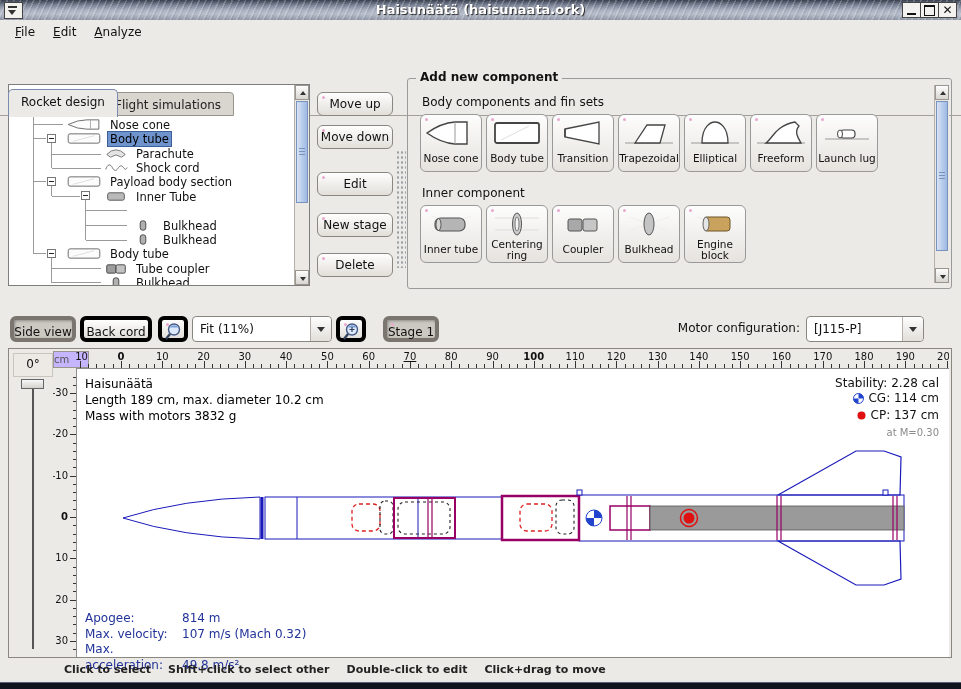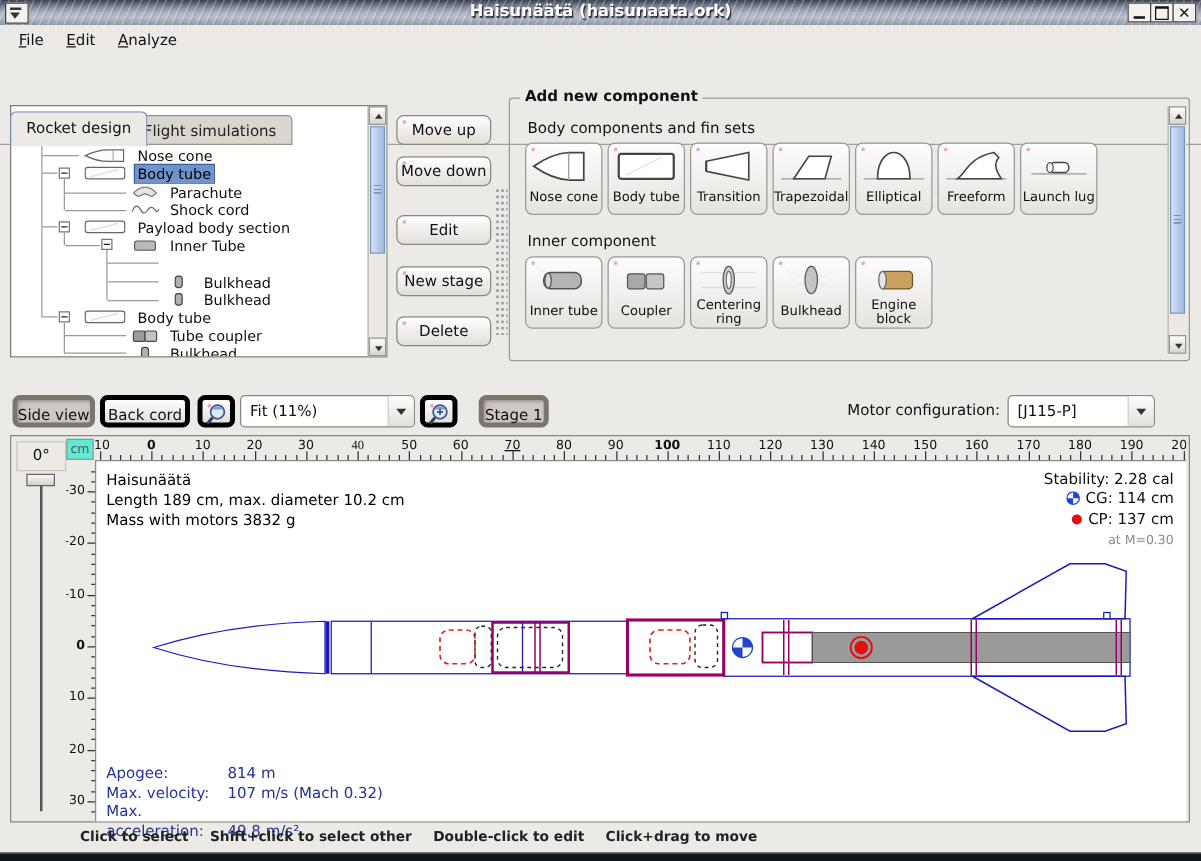--- a/index.html
+++ b/index.html
@@ -90,22 +90,22 @@
   .carr i{width:0;height:0;border-left:4.5px solid transparent;border-right:4.5px solid transparent;border-top:5px solid #333;}
   #motor-label{position:absolute;left:640px;top:321px;width:160px;text-align:right;font-size:12px;}
   
   #design{position:absolute;left:8px;top:348px;width:944px;height:310px;border:1px solid #8a8781;
     box-sizing:border-box;background:#eceae6;}
   #rot-label{position:absolute;left:4px;top:4px;width:38px;height:22px;border:1px solid #cac6bf;
     text-align:center;line-height:21px;font-size:12px;background:#edeae5;}
   #rot-track{position:absolute;left:23px;top:36px;width:2px;height:264px;background:#555;}
   #rot-handle{position:absolute;left:12px;top:30px;width:23px;height:10px;background:linear-gradient(#f8f8f8,#d5d2cc);
     border:1px solid #666;box-sizing:border-box;}
-  #unit-box{position:absolute;left:44px;top:2px;width:22px;height:17px;border:1px solid #9a968f;
-    font-size:10px;color:#555;text-align:center;line-height:16px;background:#5eead4;box-sizing:border-box;}
+  #unit-box{position:absolute;left:44px;top:2px;width:36px;height:17px;border:1px solid #9a968f;
+    font-size:10px;color:#555;text-align:left;line-height:16px;background:#c4b5fd;box-sizing:border-box;}
   #hruler{position:absolute;left:67px;top:2px;width:873px;height:17px;overflow:hidden;}
   .hlab{position:absolute;top:0;width:28px;margin-left:-14px;text-align:center;font-size:10px;}
   .htick{position:absolute;bottom:0;width:1px;background:#333;}
   #vruler{position:absolute;left:44px;top:19px;width:23px;height:288px;overflow:hidden;}
   .vlab{position:absolute;right:8px;width:20px;text-align:right;font-size:10px;}
   .vtick{position:absolute;right:0;height:1px;background:#333;}
   .blab{font-weight:bold;}
   #canvas{position:absolute;left:67px;top:19px;width:873px;height:289px;background:#fff;
     border-left:1px solid #8c8c8c;border-top:1px solid #8c8c8c;box-sizing:border-box;}
   #rocket-svg{position:absolute;left:0;top:0;}
@@ -379,35 +379,35 @@
                 <path d="M8 7L48 23M8 23L48 7" stroke="#eee"></path>
                 <rect x="12" y="9" width="30" height="13" rx="5.5" fill="#b5b5b5" stroke="#555" stroke-width="1.2"></rect>
                 <ellipse cx="15.5" cy="15.5" rx="2.5" ry="6" fill="#d8d8d8" stroke="#555"></ellipse>
               </svg>
             </div>
             <span class="clabel">Inner tube</span>
           </div>
           <div class="cbtn pdot">
             <div class="cicon">
               <svg viewBox="0 0 56 30">
-                <rect x="13" y="10" width="14" height="12" rx="2" fill="#a8a8a8" stroke="#555"></rect>
-                <rect x="28" y="10" width="14" height="12" rx="2" fill="#c6c6c6" stroke="#555"></rect>
-              </svg>
-            </div>
-            <span class="clabel">Coupler</span>
-          </div>
-          <div class="cbtn pdot">
-            <div class="cicon">
-              <svg viewBox="0 0 56 30">
                 <path d="M6 9H50M6 21H50" stroke="#ddd"></path>
                 <ellipse cx="28" cy="15" rx="4.5" ry="11" fill="#ccc" stroke="#555"></ellipse>
                 <ellipse cx="28" cy="15" rx="2" ry="7" fill="#f4f4f4" stroke="#777"></ellipse>
               </svg>
             </div>
             <span class="clabel">Centering ring</span>
+          </div>
+          <div class="cbtn pdot">
+            <div class="cicon">
+              <svg viewBox="0 0 56 30">
+                <rect x="13" y="10" width="14" height="12" rx="2" fill="#a8a8a8" stroke="#555"></rect>
+                <rect x="28" y="10" width="14" height="12" rx="2" fill="#c6c6c6" stroke="#555"></rect>
+              </svg>
+            </div>
+            <span class="clabel">Coupler</span>
           </div>
           <div class="cbtn pdot">
             <div class="cicon">
               <svg viewBox="0 0 56 30">
                 <path d="M8 8L48 22M8 22L48 8" stroke="#eee"></path>
                 <ellipse cx="28" cy="15" rx="5" ry="11" fill="#c4c4c4" stroke="#555"></ellipse>
               </svg>
             </div>
             <span class="clabel">Bulkhead</span>
           </div>
@@ -574,21 +574,21 @@
         <div class="htick" style="left: 837.576px; height: 4px;"></div>
         <div class="htick" style="left: 845.832px; height: 4px;"></div>
         <div class="htick" style="left: 854.088px; height: 4px;"></div>
         <div class="htick" style="left: 862.344px; height: 4px;"></div>
         <div class="htick" style="left: 870.6px; height: 7px;"></div>
         <div class="hlab" style="left: 3.72px;">-10</div>
         <div class="hlab blab" style="left: 45px;">0</div>
         <div class="hlab" style="left: 86.28px;">10</div>
         <div class="hlab" style="left: 127.56px;">20</div>
         <div class="hlab" style="left: 168.84px;">30</div>
-        <div class="hlab" style="left: 210.12px; font-family: Liberation Serif, serif;">40</div>
+        <div class="hlab" style="left: 210.12px;">40</div>
         <div class="hlab" style="left: 251.4px;">50</div>
         <div class="hlab" style="left: 292.68px;">60</div>
         <div class="hlab" style="left: 333.96px; text-decoration: underline;">70</div>
         <div class="hlab" style="left: 375.24px;">80</div>
         <div class="hlab" style="left: 416.52px;">90</div>
         <div class="hlab blab" style="left: 457.8px;">100</div>
         <div class="hlab" style="left: 499.08px;">110</div>
         <div class="hlab" style="left: 540.36px;">120</div>
         <div class="hlab" style="left: 581.64px;">130</div>
         <div class="hlab" style="left: 622.92px;">140</div>

